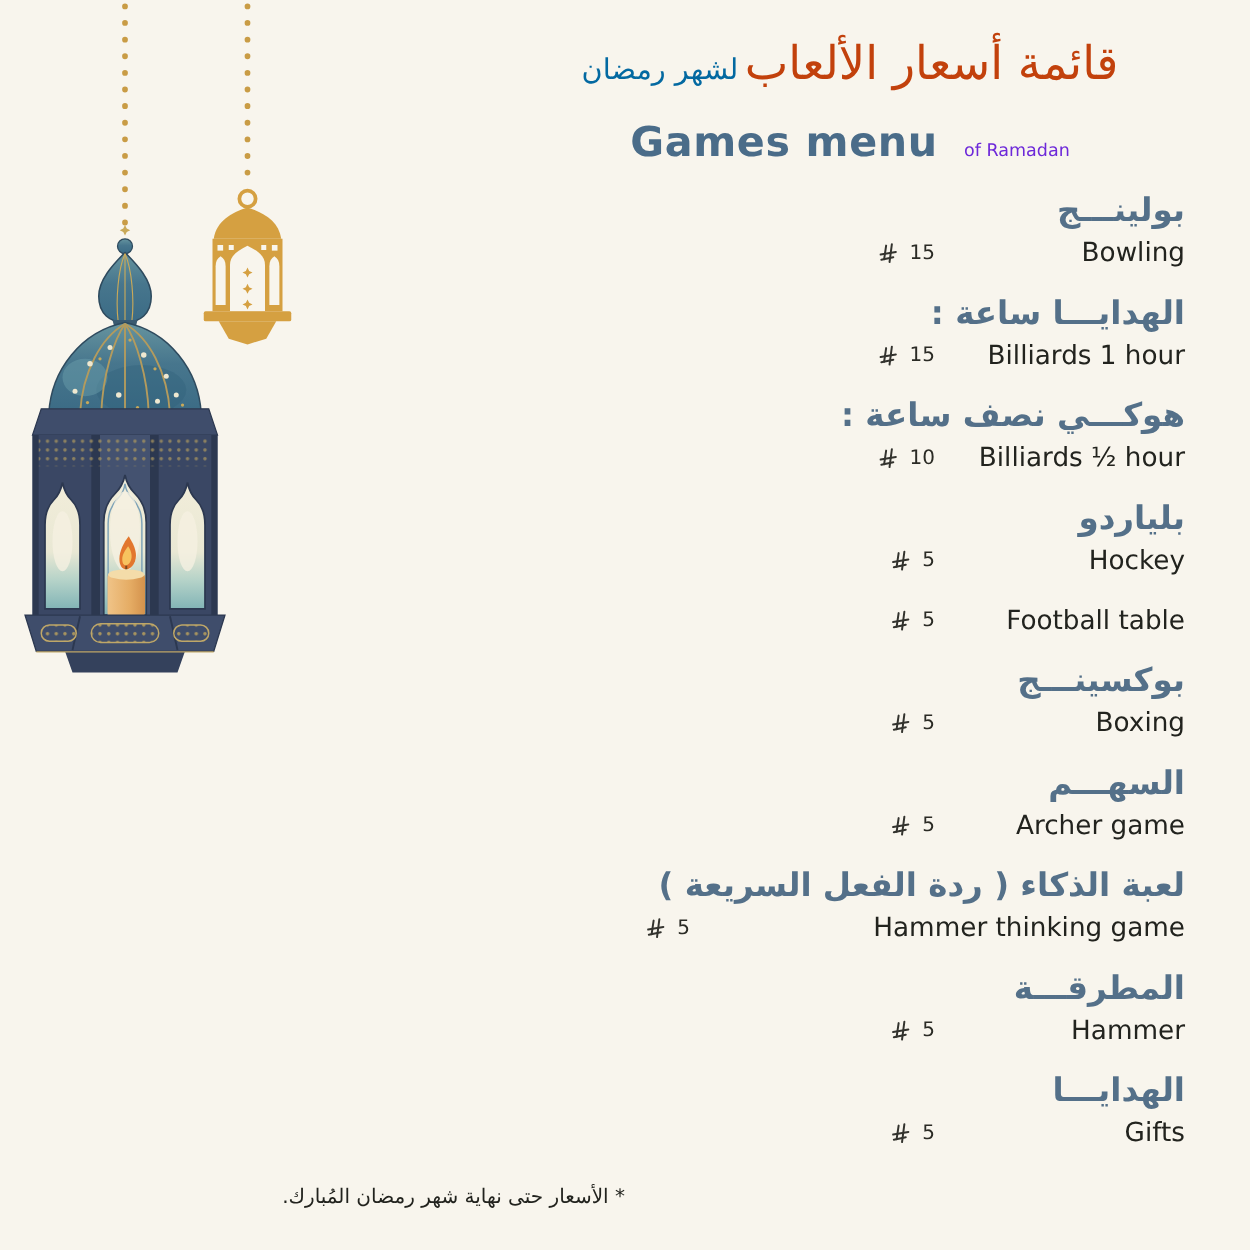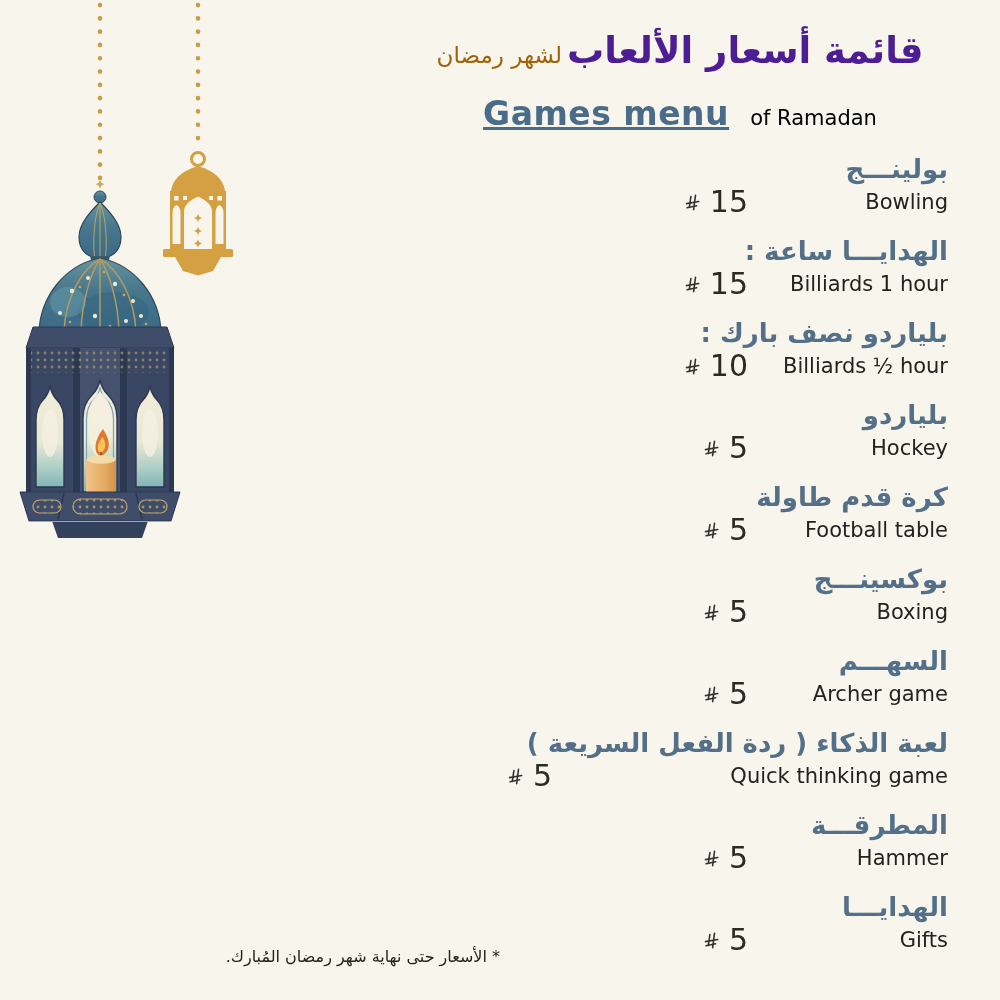--- a/index.html
+++ b/index.html
@@ -11,34 +11,34 @@
     color:#22231E;
   }
   .page{position:absolute;inset:0;}
 
   
   .illu{position:absolute;top:0;left:0;width:250px;height:560px;}
 
   
   .header{position:absolute;top:24px;left:400px;width:560px;text-align:center;}
   .line-ar{line-height:54px;white-space:nowrap;}
-  .t-ar{font-size:37px;font-weight:700;color:#4c1d95;}
-  .t-ar-sub{font-size:23px;color:#a16207;text-align:center;}
+  .t-ar{font-size:37px;font-weight:400;color:#c2410c;}
+  .t-ar-sub{font-size:23px;color:#0369a1;text-align:center;}
   .line-en{margin-top:6px;line-height:46px;white-space:nowrap;}
-  .t-en{font-size:33px;font-weight:700;color:#4A6C89;letter-spacing:.5px;text-decoration:underline;}
-  .t-en-sub{font-size:21px;color:#000000;margin-left:16px;}
+  .t-en{font-size:33px;font-weight:700;color:#4A6C89;letter-spacing:.5px;}
+  .t-en-sub{font-size:14px;color:#6d28d9;margin-left:16px;}
 
   
   .items{position:absolute;top:152px;right:52px;display:flex;flex-direction:column;text-align:right;}
   .item{margin-bottom:15px;}
   .item-h{font-size:26px;font-weight:700;color:#547089;line-height:34px;white-space:nowrap;}
   .row{position:relative;line-height:30px;margin-top:1px;}
   .label{font-size:21px;color:#22231E;margin-top:48px;}
   .price{position:absolute;right:200px;top:0;display:flex;align-items:center;gap:10px;
-         font-size:30px;color:#2B2B25;line-height:30px;}
+         font-size:16px;color:#2B2B25;line-height:30px;}
   .item:nth-child(8) .price{right:396px;}
   .riyal{width:15px;height:17px;display:block;}
 
   
   .footnote{position:absolute;left:28px;top:941px;width:472px;
             font-size:16px;color:#22231E;text-align:right;line-height:32px;}
 </style>
 </head>
 <body>
 
@@ -218,21 +218,21 @@
             <path d="M1.6 10.2 L14.6 8.0"></path>
             <path d="M2.2 14.6 L12.4 12.5"></path>
           </svg>
           <span class="num">15</span>
         </span>
         <span class="label">Billiards 1 hour</span>
       </div>
     </section>
 
     <section class="item">
-      <div class="item-h" dir="rtl">بلياردو نصف بارك :</div>
+      <div class="item-h" dir="rtl">هوكـــي نصف ساعة :</div>
       <div class="row">
         <span class="price">
           <svg class="riyal" viewBox="0 0 16 18" fill="none" stroke="#33332E" stroke-width="1.7" stroke-linecap="round">
             <path d="M6.3 2.6 L4.6 14.2"></path>
             <path d="M11.2 1.4 L9.2 16.6"></path>
             <path d="M1.6 10.2 L14.6 8.0"></path>
             <path d="M2.2 14.6 L12.4 12.5"></path>
           </svg>
           <span class="num">10</span>
         </span>
@@ -250,21 +250,20 @@
             <path d="M1.6 10.2 L14.6 8.0"></path>
             <path d="M2.2 14.6 L12.4 12.5"></path>
           </svg>
           <span class="num">5</span>
         </span>
         <span class="label">Hockey</span>
       </div>
     </section>
 
     <section class="item">
-      <div class="item-h" dir="rtl">كرة قدم طاولة</div>
       <div class="row">
         <span class="price">
           <svg class="riyal" viewBox="0 0 16 18" fill="none" stroke="#33332E" stroke-width="1.7" stroke-linecap="round">
             <path d="M6.3 2.6 L4.6 14.2"></path>
             <path d="M11.2 1.4 L9.2 16.6"></path>
             <path d="M1.6 10.2 L14.6 8.0"></path>
             <path d="M2.2 14.6 L12.4 12.5"></path>
           </svg>
           <span class="num">5</span>
         </span>
@@ -309,21 +308,21 @@
       <div class="row">
         <span class="price">
           <svg class="riyal" viewBox="0 0 16 18" fill="none" stroke="#33332E" stroke-width="1.7" stroke-linecap="round">
             <path d="M6.3 2.6 L4.6 14.2"></path>
             <path d="M11.2 1.4 L9.2 16.6"></path>
             <path d="M1.6 10.2 L14.6 8.0"></path>
             <path d="M2.2 14.6 L12.4 12.5"></path>
           </svg>
           <span class="num">5</span>
         </span>
-        <span class="label">Quick thinking game</span>
+        <span class="label">Hammer thinking game</span>
       </div>
     </section>
 
     <section class="item">
       <div class="item-h" dir="rtl">المطرقـــة</div>
       <div class="row">
         <span class="price">
           <svg class="riyal" viewBox="0 0 16 18" fill="none" stroke="#33332E" stroke-width="1.7" stroke-linecap="round">
             <path d="M6.3 2.6 L4.6 14.2"></path>
             <path d="M11.2 1.4 L9.2 16.6"></path>

